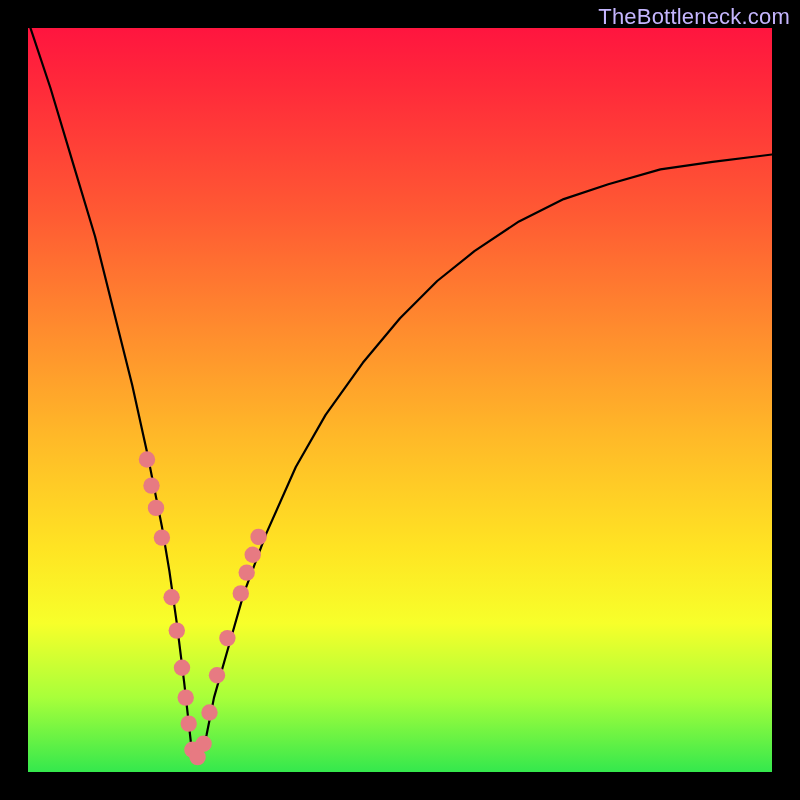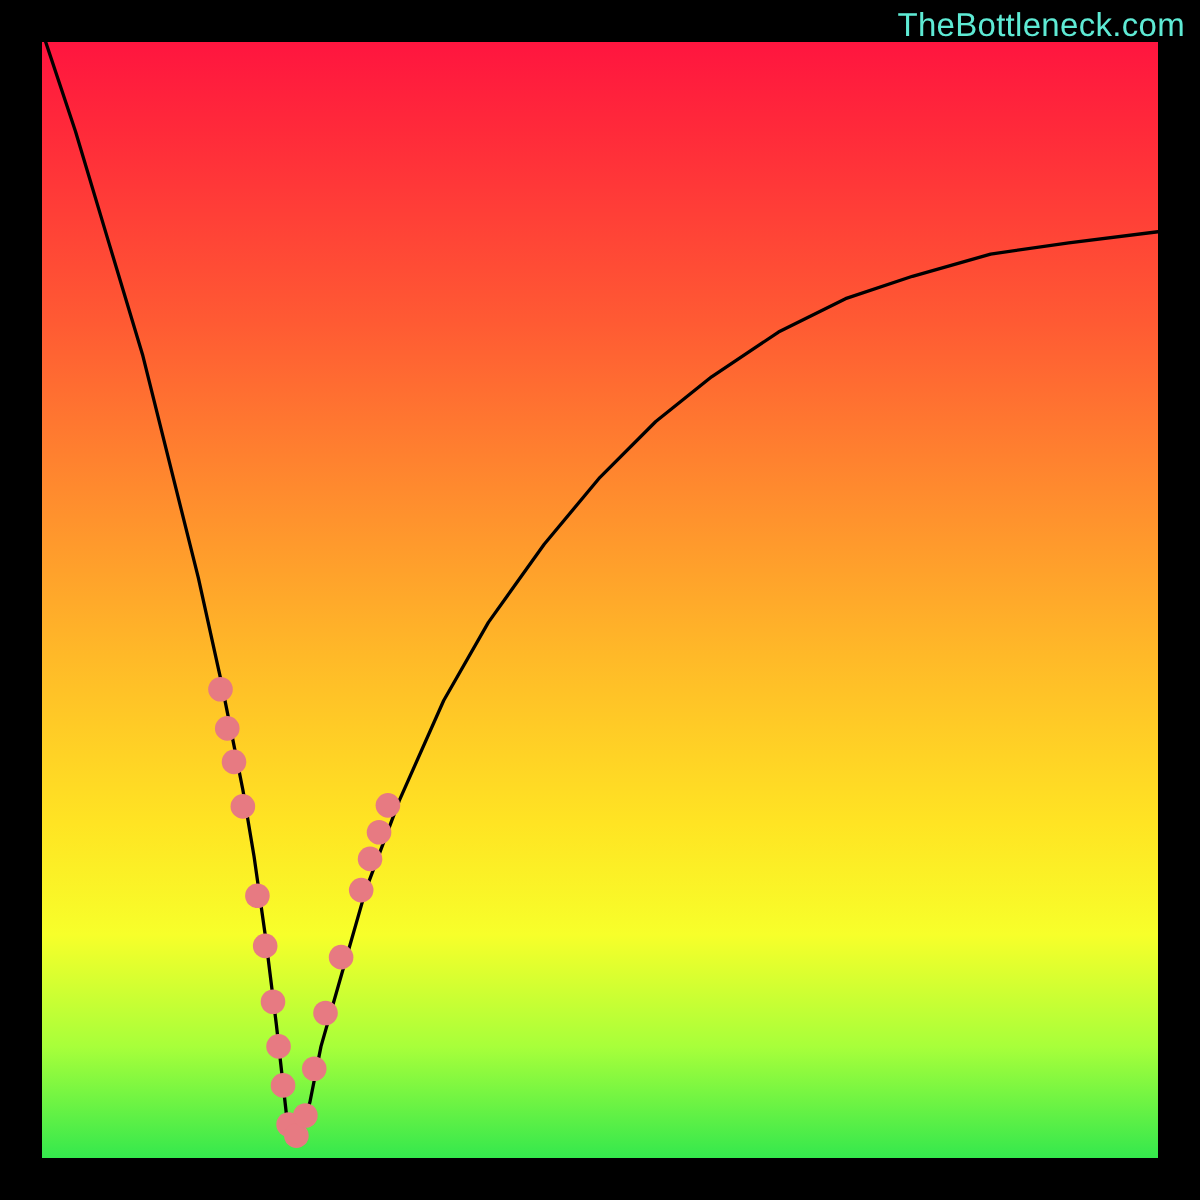--- a/index.html
+++ b/index.html
@@ -41,21 +41,21 @@
     position: absolute;
     left: 0;
     top: 0;
     width: 744px;
     height: 744px;
   }
   .watermark {
     position: absolute;
     top: 4px;
     right: 10px;
-    color: #5eead4;
+    color: #c4b5fd;
     font-size: 22px;
     font-weight: 500;
     letter-spacing: 0.2px;
     user-select: none;
   }
 </style>
 </head>
 <body>
 
 <div class="frame">

